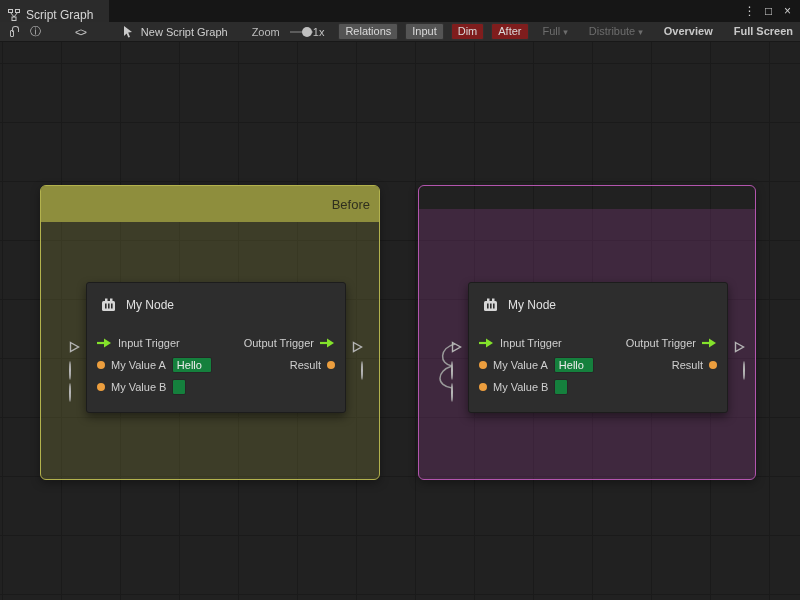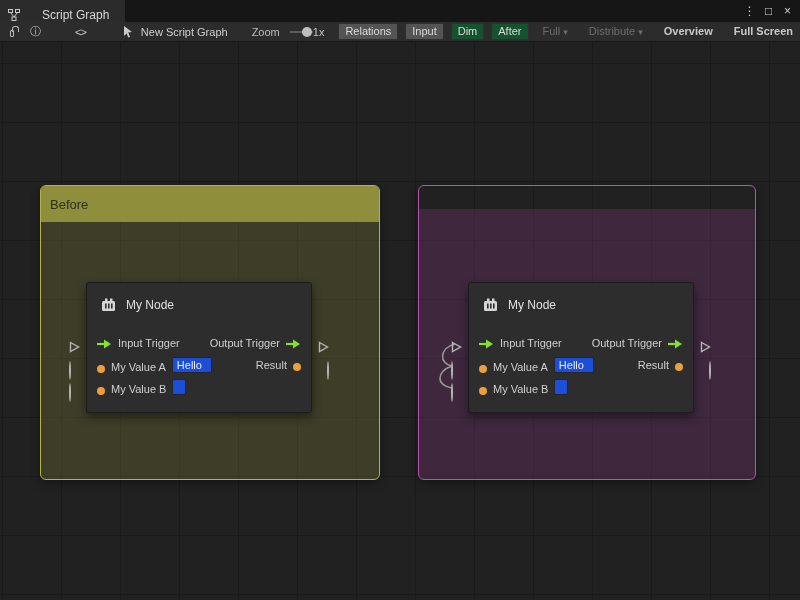--- a/index.html
+++ b/index.html
@@ -1,73 +1,73 @@
 <!DOCTYPE html>
 <html><head>
 <meta charset="utf-8">
 <style>
   *{margin:0;padding:0;box-sizing:border-box;}
   html,body{width:800px;height:600px;overflow:hidden;}
   body{font-family:"Liberation Sans",sans-serif;background:#212121;position:relative;color:#c8c8c8;}
 
   
   .titlebar{position:absolute;top:0;left:0;right:0;height:22px;background:#161616;display:flex;align-items:stretch;}
-  .tab{display:flex;align-items:center;gap:22px;background:#2b2b2b;color:#d6d6d6;font-size:12px;padding:8px 16px 0 8px;}
+  .tab{display:flex;align-items:center;gap:6px;background:#2b2b2b;color:#d6d6d6;font-size:12px;padding:8px 16px 0 8px;}
   .win-controls{margin-left:auto;display:flex;align-items:center;gap:2px;padding-right:4px;color:#cfcfcf;}
   .win-btn{width:17px;text-align:center;font-size:12px;line-height:22px;cursor:pointer;}
 
   
   .toolbar{position:absolute;top:22px;left:0;right:0;height:20px;background:#2c2c2c;border-bottom:1px solid #181818;
            display:flex;align-items:center;font-size:11px;color:#c2c2c2;white-space:nowrap;}
   .lock{width:9px;height:7px;border:1px solid #b9b9b9;border-radius:1px;position:relative;margin:3px 0 0 10px;}
   .lock:before{content:"";position:absolute;left:1px;top:-5px;width:5px;height:5px;border:1px solid #b9b9b9;border-bottom:none;border-radius:3px 3px 0 0;}
   .tb-ico{margin-left:16px;color:#c2c2c2;font-size:11px;}
   .code-ico{margin-left:34px;letter-spacing:-1px;font-size:11px;color:#c9c9c9;}
   .pointer-ico{margin-left:36px;display:flex;align-items:center;}
   .graph-name{margin-left:7px;color:#cfcfcf;}
   .zoom-label{margin-left:24px;color:#bdbdbd;}
   .zoom-track{width:82px;height:2px;background:#5c5c5c;position:relative;margin-left:10px;}
   .zoom-thumb{position:absolute;right:1px;top:-4px;width:10px;height:10px;border-radius:50%;background:#bfbfbf;}
   .zoom-value{}
   .tbtns{display:flex;align-items:center;margin-left:14px;gap:7px;}
-  .tbtn{background:#14532d;border:1px solid #303030;border-radius:2px;padding:1px 6px 2px;color:#dadada;cursor:pointer;}
+  .tbtn{background:#7f1d1d;border:1px solid #303030;border-radius:2px;padding:1px 6px 2px;color:#dadada;cursor:pointer;}
   .tbtn.on{background:#545454;}
   .tbtn.ghost{background:transparent;border-color:transparent;color:#c9c9c9;font-weight:bold;}
   .tbtn.disabled{background:transparent;border-color:transparent;color:#6d6d6d;cursor:default;}
   .caret{font-size:9px;margin-left:3px;}
 
   
   .canvas{position:absolute;top:42px;left:0;right:0;bottom:0;background:#212121;
     background-image:linear-gradient(#1a1a1a 1px,transparent 1px),linear-gradient(90deg,#1a1a1a 1px,transparent 1px);
     background-size:59px 59px;background-position:2px 21px;}
 
   
   .group{position:absolute;border-radius:6px;border:1.5px solid;box-shadow:0 3px 10px rgba(0,0,0,.35);}
-  .group-header{height:36px;display:flex;align-items:center;padding:11px 9px;font-size:13px;border-radius:4px 4px 0 0;cursor:pointer;}
+  .group-header{height:36px;display:flex;align-items:center;padding:11px 9px;font-size:13px;border-radius:4px 4px 0 0;cursor:pointer;justify-content:flex-end;}
   .group-body{position:absolute;left:0;right:0;top:23px;bottom:0;border-radius:0 0 4px 4px;}
   .group.before{left:40px;top:143px;width:340px;height:295px;border-color:#b3b24d;}
   .group.before .group-header{background:#8e8e3d;color:#2f2f1e;}
   .group.before .group-body{background:rgba(142,142,61,.26);}
   .group.after{left:418px;top:143px;width:338px;height:295px;border-color:#b355ae;}
   .group.after .group-header{background:#7c3b79;color:#e6d6e4;}
   .group.after .group-body{background:rgba(150,62,146,.26);}
 
   .wires{position:absolute;left:0;top:0;pointer-events:none;}
 
   
-  .node{position:absolute;width:226px;height:131px;background:#2d2d2d;border:1px solid #1c1c1c;border-radius:3px;
+  .node{position:absolute;width:260px;height:131px;background:#2d2d2d;border:1px solid #1c1c1c;border-radius:3px;
         box-shadow:0 4px 10px rgba(0,0,0,.45);cursor:move;}
   .node-header{height:44px;display:flex;align-items:center;gap:9px;padding:0 13px;}
   .node-title{font-size:12px;color:#e0e0e0;}
   .node-rows{margin-top:5px;}
   .prow{height:22px;display:flex;align-items:center;justify-content:space-between;padding:0 10px;}
-  .pside{display:flex;align-items:flex-end;gap:6px;}
+  .pside{display:flex;align-items:center;gap:6px;}
   .plabel{font-size:11px;color:#cfcfcf;}
   .dot{width:8px;height:8px;border-radius:50%;background:#ec9e3e;flex:none;}
-  .field{background:#1d4ed8;border:1px solid #262626;border-radius:2px;height:16px;font-size:11px;color:#ececec;
+  .field{background:#15803d;border:1px solid #262626;border-radius:2px;height:16px;font-size:11px;color:#ececec;
          font-family:"Liberation Sans",sans-serif;padding:0 4px;outline:none;}
   .field.a{width:40px;}
   .field.b{width:14px;}
   
   .oport{position:absolute;}
   .ocircle{width:9px;height:9px;border:1.5px solid #b5b5b5;border-radius:50%;background:transparent;}
   .ol{left:-18px;} .or{right:-18px;}
   .r1{top:56px;} .r2{top:79px;} .r3{top:101px;}
 </style>
 </head>

